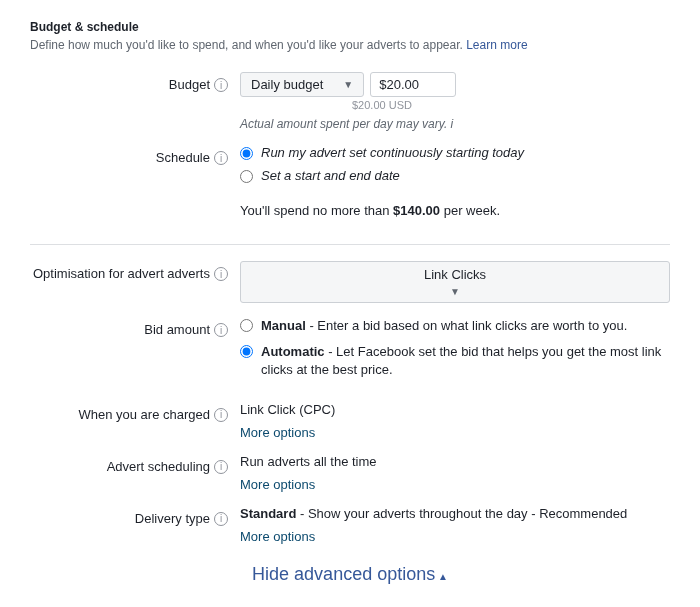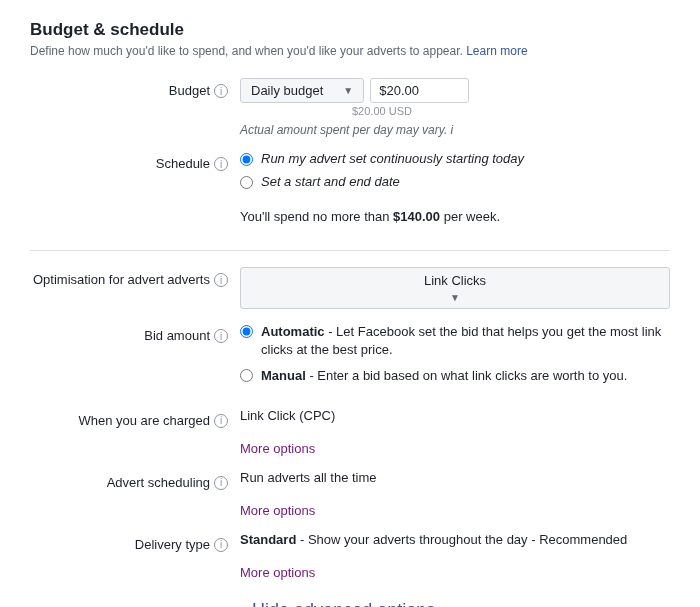--- a/index.html
+++ b/index.html
@@ -8,21 +8,21 @@
       font-size: 13px;
       color: #1d2129;
       background: #fff;
       width: 700px;
       min-height: 607px;
     }
     .container {
       padding: 20px 30px;
     }
     .section-title {
-      font-size: 17px;
+      font-size: 12px;
       font-weight: 700;
       margin-bottom: 4px;
     }
     .section-desc {
       font-size: 12px;
       color: #606770;
       margin-bottom: 20px;
     }
     .section-desc a {
       color: #365899;
@@ -85,21 +85,21 @@
     }
     .budget-dropdown .chevron {
       font-size: 10px;
       color: #606770;
     }
     .budget-input {
       border: 1px solid #ccd0d5;
       border-radius: 3px;
       padding: 4px 8px;
       font-size: 13px;
-      width: 99px;
+      width: 86px;
       color: #1d2129;
     }
     .budget-usd {
       font-size: 11px;
       color: #90949c;
       margin-top: 2px;
       margin-left: 112px;
     }
     .budget-note {
       font-size: 12px;
@@ -155,26 +155,26 @@
       gap: 4px;
       flex-direction: column;
     }
     .opt-dropdown .chevron {
       font-size: 10px;
       color: #606770;
     }
 
     
     .more-options {
-      color: #701a75;
+      color: #0c4a6e;
       font-size: 13px;
       cursor: pointer;
       text-decoration: none;
       display: block;
-      margin-top: 18px;
+      margin-top: 8px;
     }
 
     .charged-text {
       font-size: 13px;
       color: #1d2129;
     }
 
     
     .hide-advanced {
       text-align: center;
@@ -266,31 +266,31 @@
     </div>
   </div>
 
   <div class="form-row">
     <div class="form-label">
       <span>Bid amount</span>
       <span class="info-icon">i</span>
     </div>
     <div class="form-content">
       <div class="radio-option">
+        <input type="radio" name="bid" style="">
+        <span class="bid-desc">
+          <strong>Manual</strong><span> - Enter a bid based on what link clicks are worth to you.</span>
+        </span>
+      </div>
+      <div class="radio-option">
         <input type="radio" name="bid" checked="" style="">
         <span class="bid-desc">
           <strong>Automatic</strong><span> - Let Facebook set the bid that helps you get the most link clicks at the best price.</span>
         </span>
       </div>
-      <div class="radio-option">
-        <input type="radio" name="bid" style="">
-        <span class="bid-desc">
-          <strong>Manual</strong><span> - Enter a bid based on what link clicks are worth to you.</span>
-        </span>
-      </div>
     </div>
   </div>
 
   <div class="form-row">
     <div class="form-label">
       <span>When you are charged</span>
       <span class="info-icon">i</span>
     </div>
     <div class="form-content">
       <div class="charged-text">Link Click (CPC)</div>

